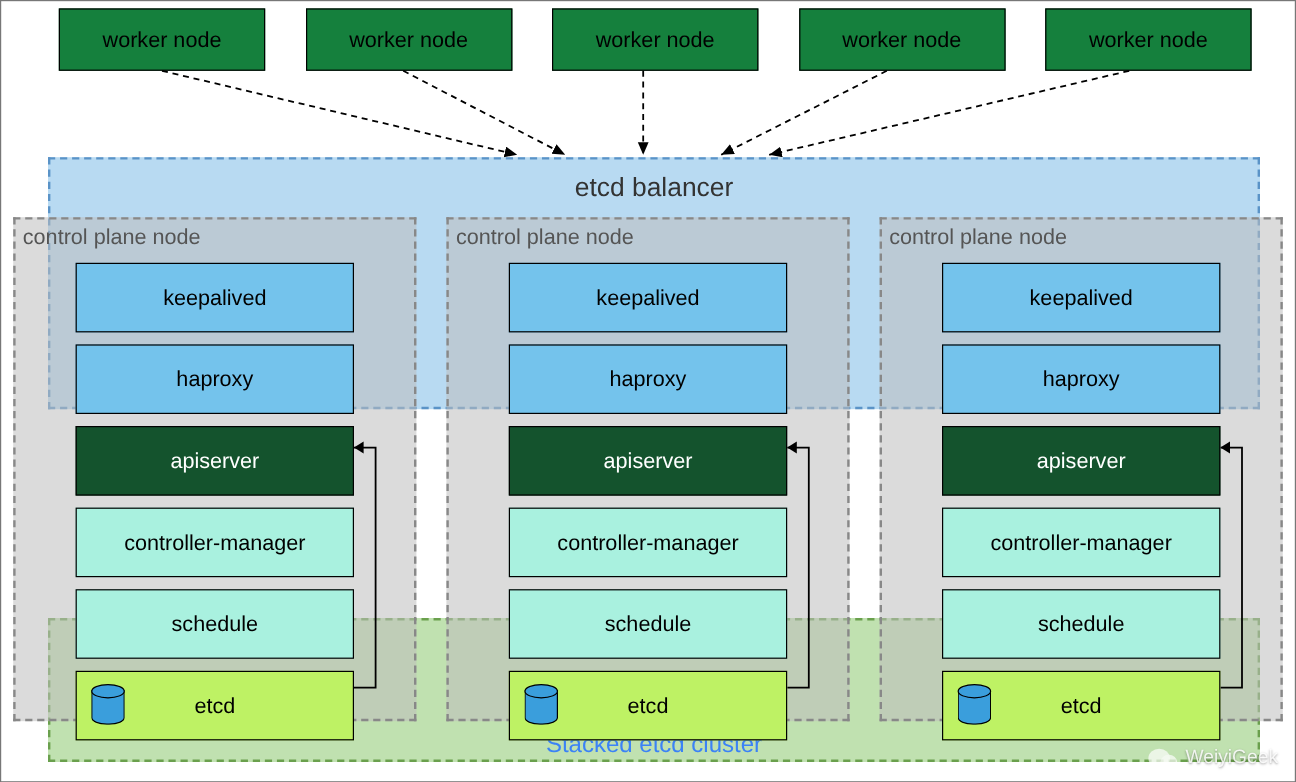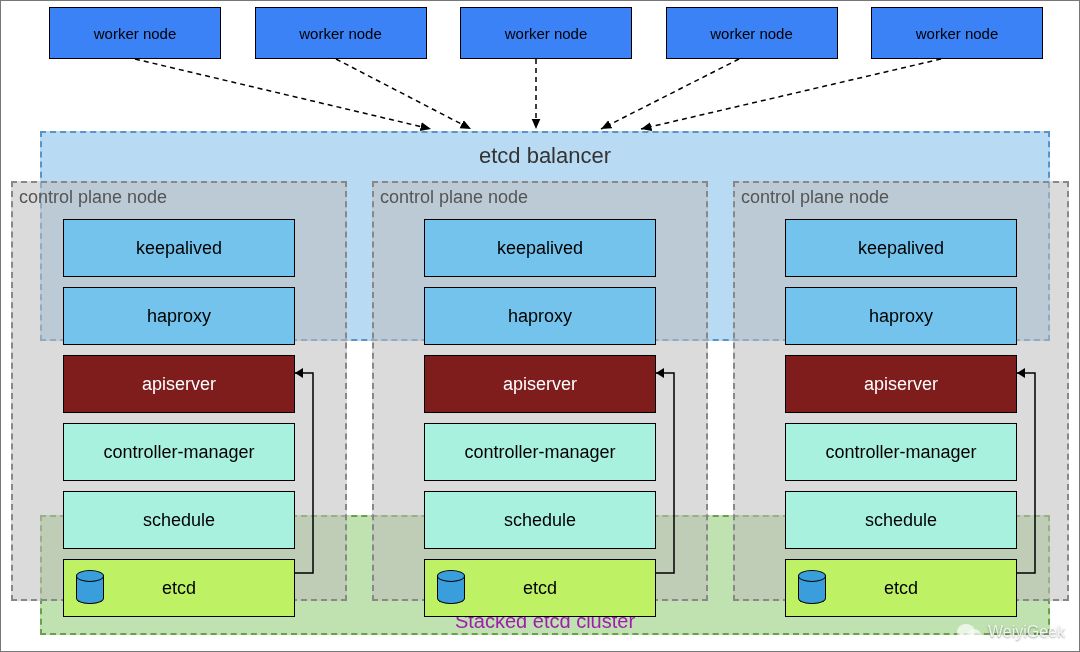--- a/index.html
+++ b/index.html
@@ -2,41 +2,41 @@
 <html><head>
 <meta charset="utf-8">
 <style>
   html,body{margin:0;padding:0;font-family:Arial,Helvetica,sans-serif;background:#fff}
   .canvas{position:relative;width:1080px;height:652px;box-sizing:border-box;border:1px solid #777}
   .wm{position:absolute;right:14px;bottom:8px;color:rgba(255,255,255,.85);font-size:16px;display:flex;align-items:center;text-shadow:0 1px 2px rgba(0,0,0,.4)}
   .wm svg{margin-right:6px;opacity:.85}
 
   
   .workers{position:absolute;left:48px;top:6px;right:36px;display:flex;justify-content:space-between}
-  .worker{width:170px;height:50px;background:#3b82f6;border:1.5px solid #000;display:flex;align-items:center;justify-content:center;font-size:15px}
+  .worker{width:170px;height:50px;background:#15803d;border:1.5px solid #000;display:flex;align-items:center;justify-content:center;font-size:18px}
 
   
   svg.arrows{position:absolute;left:0;top:0;width:1080px;height:652px;pointer-events:none}
 
   
   .lbzone{position:absolute;left:39px;top:130px;width:1006px;height:206px;border:2px dashed #5a93c7;background:rgba(154,203,236,.7)}
   .lblabel{position:absolute;left:0;right:0;top:10px;text-align:center;font-size:22px;color:#333}
 
   
   .etcdzone{position:absolute;left:39px;top:514px;width:1006px;height:116px;border:2px dashed #6aa04d;background:rgba(158,209,134,.65)}
-  .etcdlabel{position:absolute;left:0;right:0;bottom:0;text-align:center;font-size:20px;color:#a21caf}
+  .etcdlabel{position:absolute;left:0;right:0;bottom:0;text-align:center;font-size:20px;color:#3b82f6}
 
   
   .cols{position:absolute;left:10px;top:180px;right:10px;display:flex;justify-content:space-between}
   .cp{width:336px;height:420px;box-sizing:border-box;border:2px dashed #888;background:rgba(190,190,190,.55);padding:36px 50px 16px 50px;position:relative}
   .cptitle{position:absolute;left:6px;top:4px;font-size:18px;color:#555}
   .stack{position:relative}
   .box{height:56px;border:1.5px solid #000;display:flex;align-items:center;justify-content:center;font-size:18px;margin-bottom:10px;position:relative}
   .c-light{background:#74c3ec}
-  .c-deep{background:#7f1d1d;color:#fff}
+  .c-deep{background:#14532d;color:#fff}
   .c-mint{background:#a9f1df}
   .c-green{background:#bef264}
   .c-green .cyl{position:absolute;left:12px;top:10px}
   .cyl{width:26px;height:34px}
   .cyl .top{width:26px;height:10px;border:1px solid #000;background:#3a9edc;border-radius:50%/50%;position:absolute;top:0;left:0;z-index:2}
   .cyl .body{width:26px;height:28px;border:1px solid #000;border-top:none;background:#3a9edc;position:absolute;top:5px;left:0;border-radius:0 0 13px 13px/0 0 6px 6px}
 
   
   .feedback{position:absolute;right:-24px;top:134px;width:24px;height:240px}
   .feedback svg{position:absolute;left:0;top:0}

